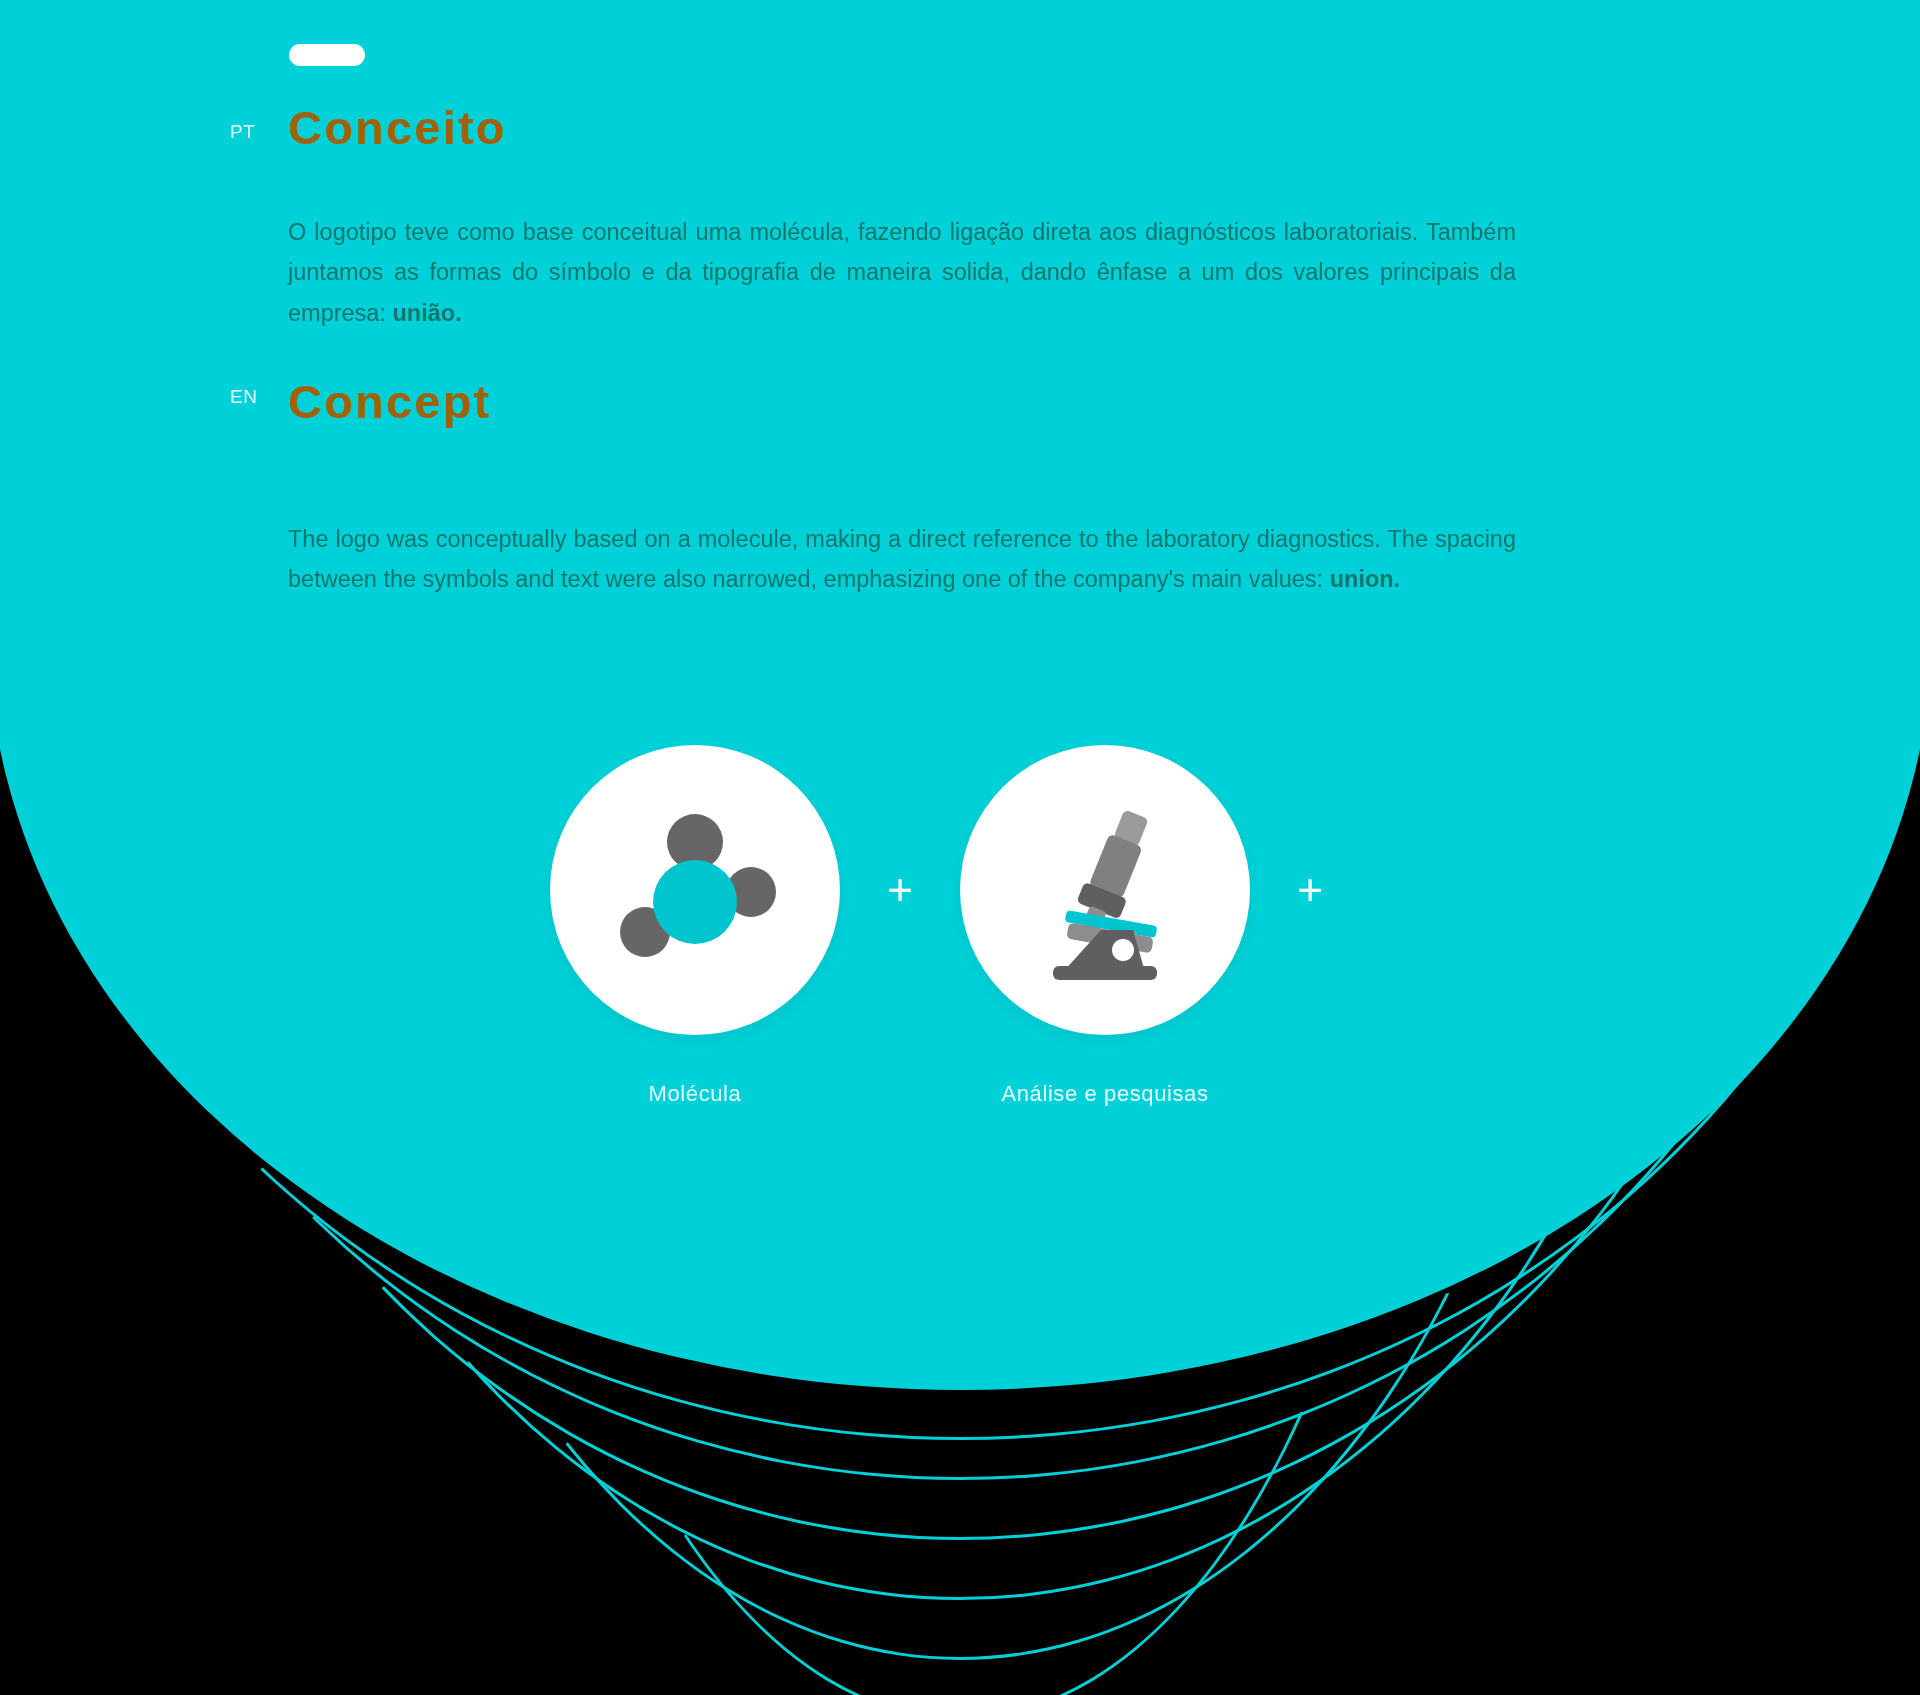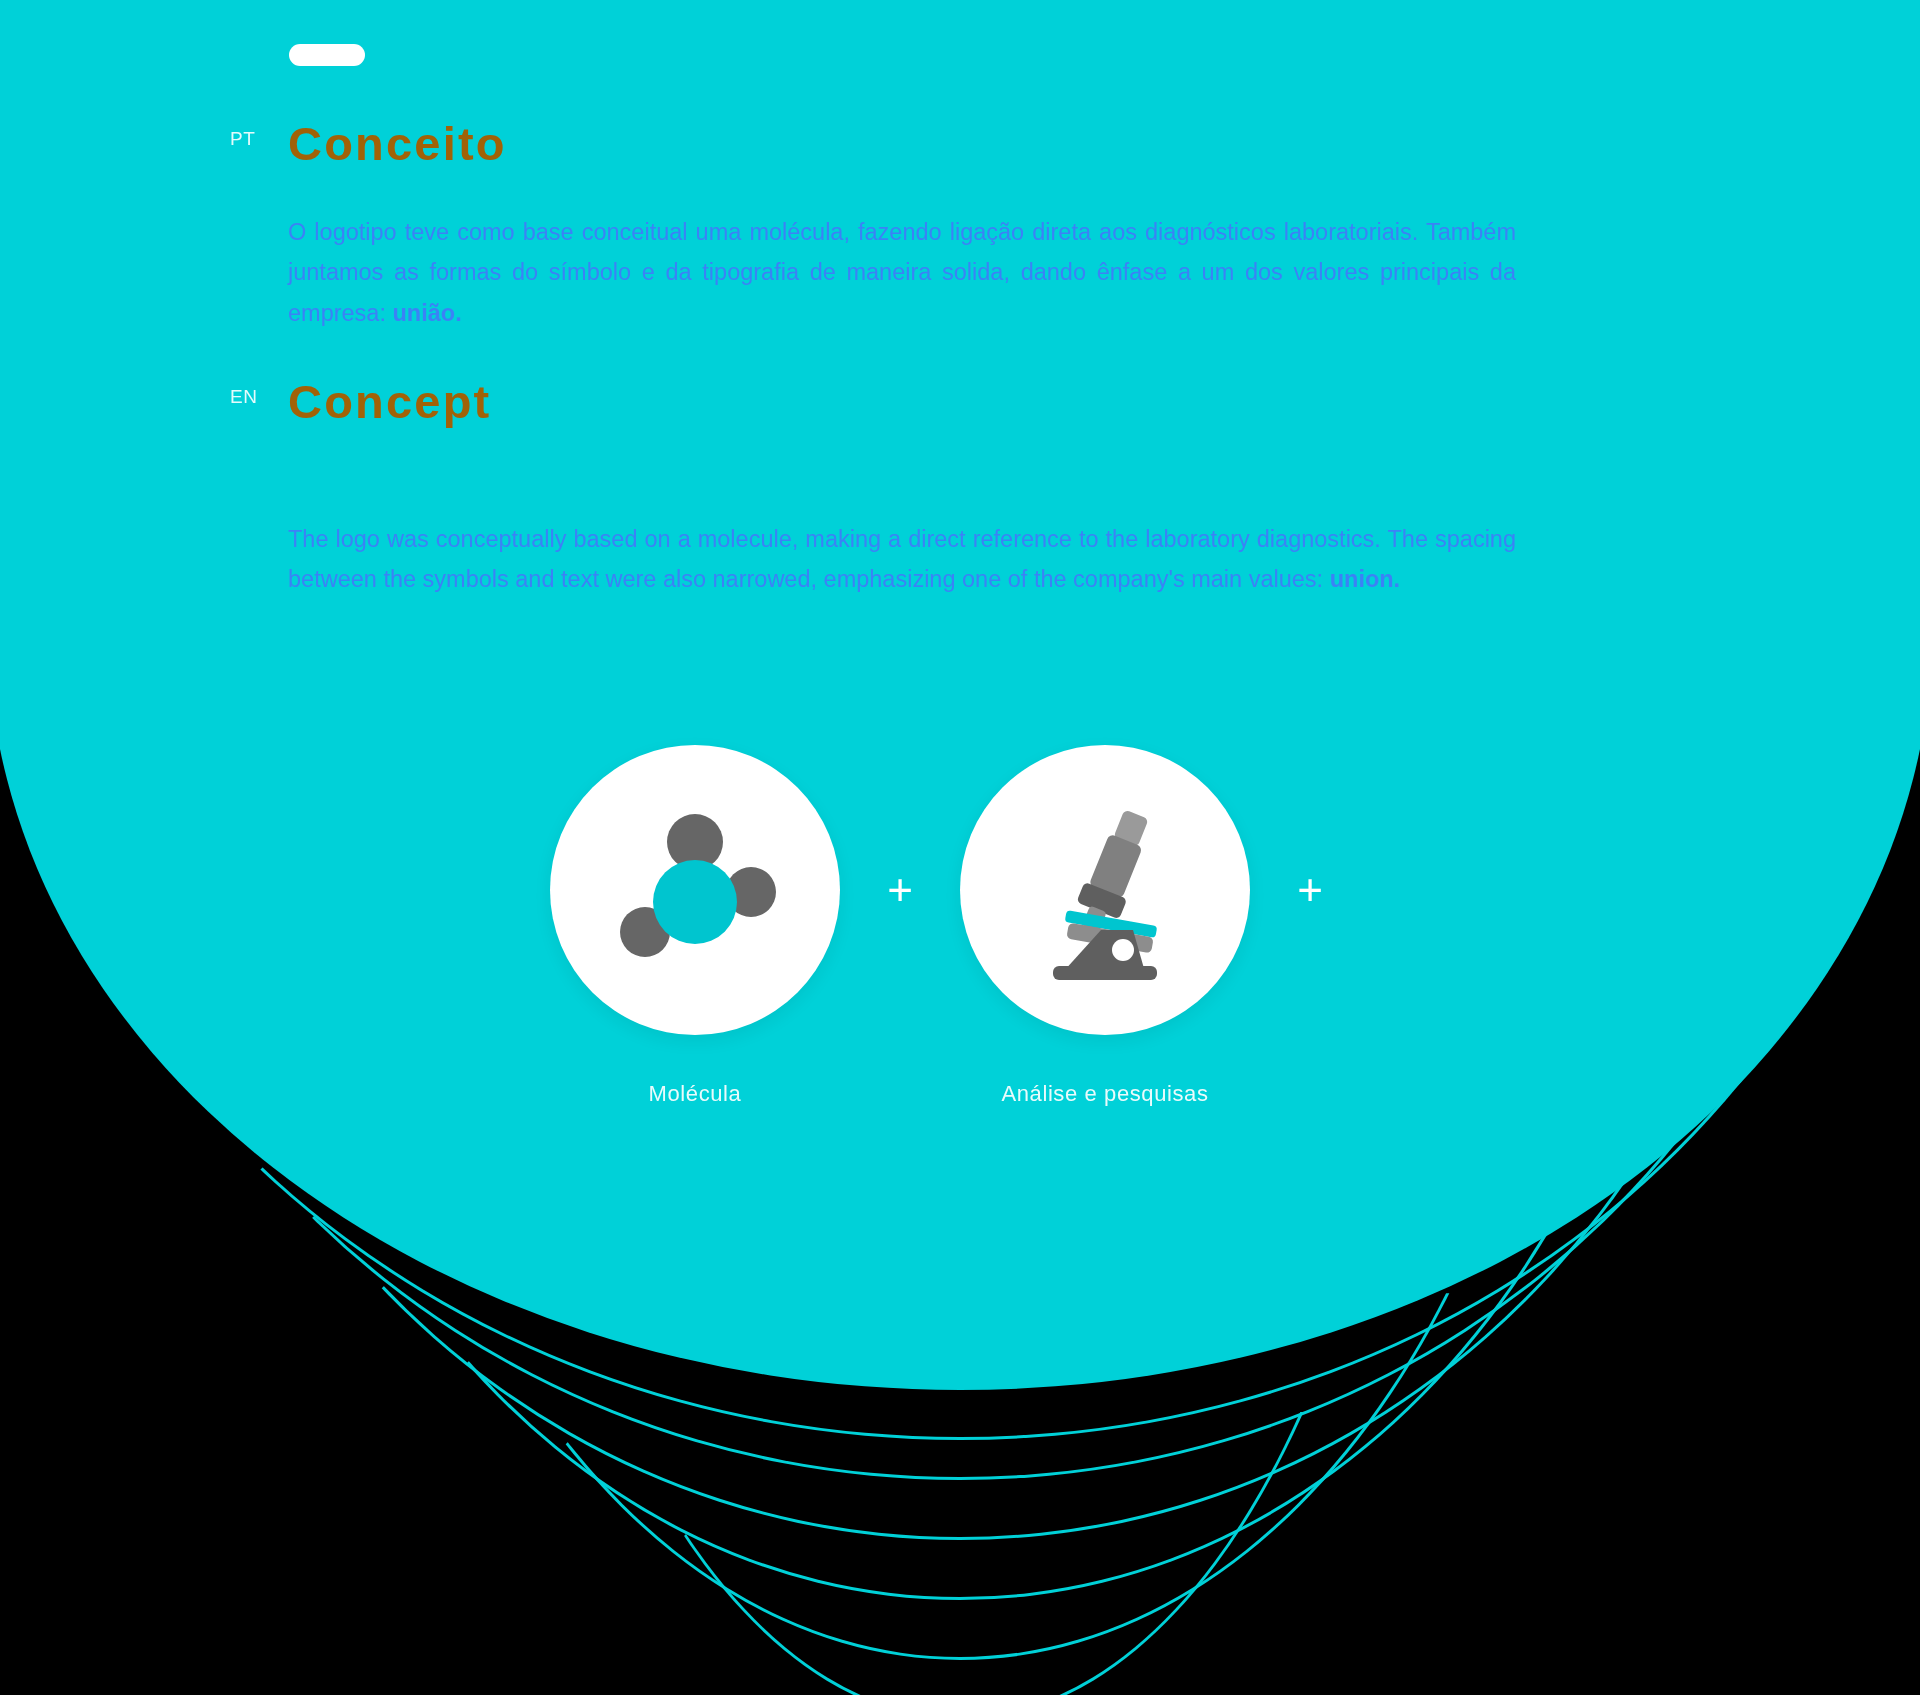--- a/index.html
+++ b/index.html
@@ -53,21 +53,21 @@
 
   .pill {
     position: absolute;
     left: 289px; top: 44px;
     width: 76px; height: 22px;
     background: #ffffff;
     border-radius: 11px;
   }
 
   .heading-row { position: absolute; display: flex; align-items: flex-start; }
-  .heading-row.pt { left: 230px; top: 120px; }
+  .heading-row.pt { left: 230px; top: 104px; align-items: center; }
   .heading-row.en { left: 230px; top: 378px; }
 
   .lang-tag {
     font-size: 19px;
     color: #e4fbfc;
     letter-spacing: 0.5px;
     width: 58px;
     padding-top: 8px;
     font-weight: 400;
   }
@@ -78,21 +78,21 @@
     letter-spacing: 2.2px;
     line-height: 1.0;
   }
 
   .para {
     position: absolute;
     left: 288px;
     width: 1228px;
     font-size: 23.5px;
     line-height: 1.72;
-    color: #3b82f6;
+    color: #0f766e;
     text-align: justify;
     font-weight: 400;
   }
   .para.pt { top: 212px; }
   .para.en { top: 487px; margin-top: 32px; }
   .para b { font-weight: 700; }
 
   
   .icon-row {
     position: absolute;

